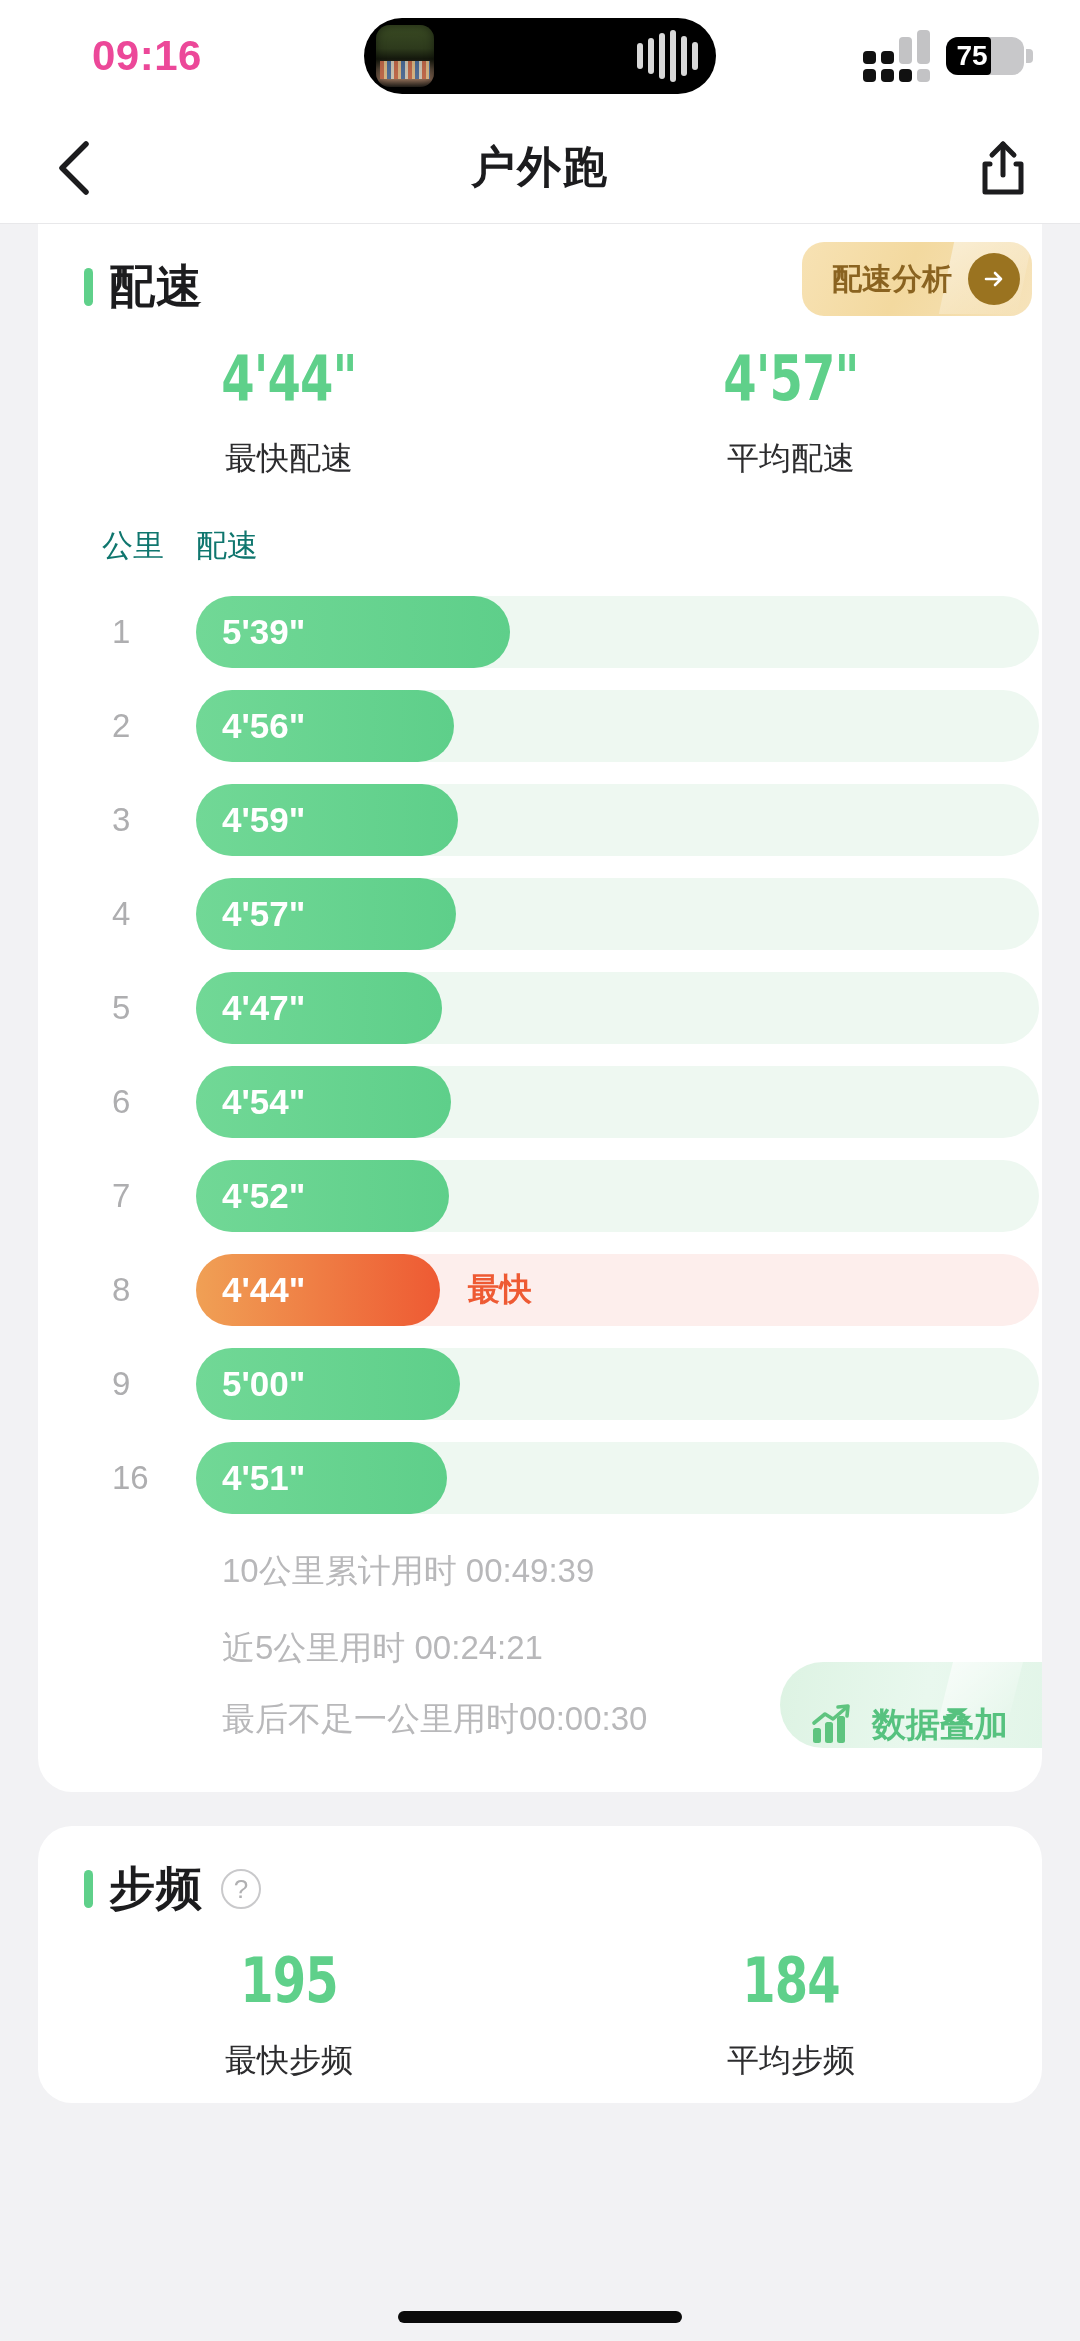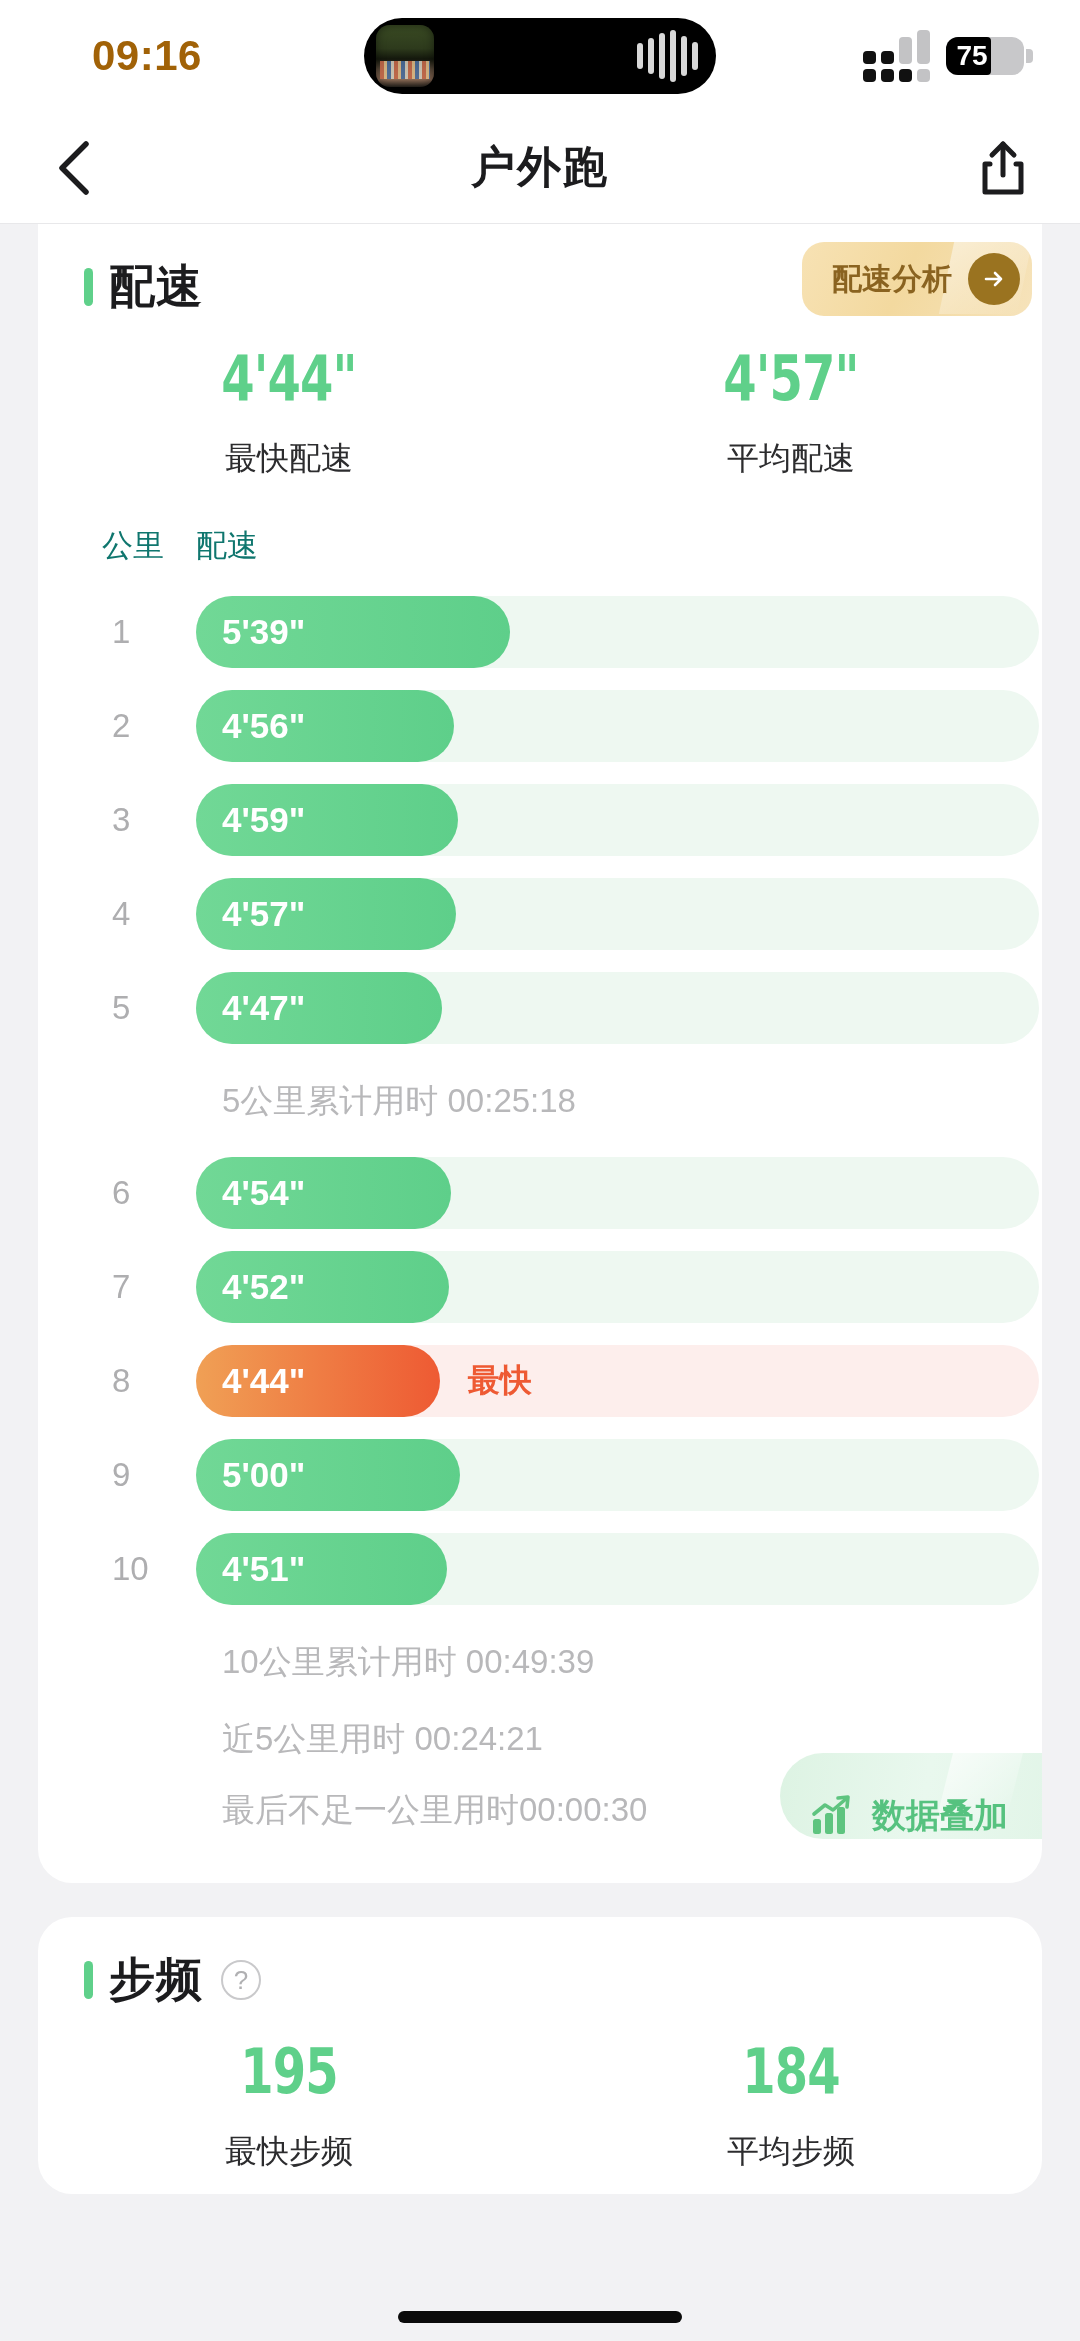--- a/index.html
+++ b/index.html
@@ -11,21 +11,21 @@
   }
   .screen { position: relative; width: 1080px; height: 2341px; background: #f2f2f4; }
 
   
   .statusbar {
     position: relative; height: 112px; background: #ffffff;
     display: flex; align-items: center;
   }
   .sb-time {
     position: absolute; left: 92px; top: 50%; transform: translateY(-50%);
-    font-size: 42px; font-weight: 600; color: #a16207; letter-spacing: 0.5px;
+    font-size: 42px; font-weight: 600; color: #ec4899; letter-spacing: 0.5px;
   }
   .dynamic-island {
     position: absolute; left: 50%; transform: translateX(-50%); top: 18px;
     width: 352px; height: 76px; border-radius: 38px; background: #000;
     display: flex; align-items: center; justify-content: space-between;
     padding: 0 18px 0 12px;
   }
   .di-thumb {
     width: 58px; height: 62px; border-radius: 14px;
     background:
@@ -323,21 +323,20 @@
             </div>
           </div>
           <div class="row">
             <div class="row-idx">5</div>
             <div class="track">
               <div class="bar" style="width: 29.2%;">
                 <span class="bar-lbl">4'47"</span>
               </div>
             </div>
           </div>
-          <div class="note">5公里累计用时 00:25:18</div>
           <div class="row">
             <div class="row-idx">6</div>
             <div class="track">
               <div class="bar" style="width: 30.3%;">
                 <span class="bar-lbl">4'54"</span>
               </div>
             </div>
           </div>
           <div class="row">
             <div class="row-idx">7</div>
@@ -358,21 +357,21 @@
           </div>
           <div class="row">
             <div class="row-idx">9</div>
             <div class="track">
               <div class="bar" style="width: 31.3%;">
                 <span class="bar-lbl">5'00"</span>
               </div>
             </div>
           </div>
           <div class="row">
-            <div class="row-idx">10</div>
+            <div class="row-idx">16</div>
             <div class="track">
               <div class="bar" style="width: 29.8%;">
                 <span class="bar-lbl">4'51"</span>
               </div>
             </div>
           </div>
           <div class="note">10公里累计用时 00:49:39</div>
           <div class="note tight">近5公里用时 00:24:21</div>
           <div class="note tight">最后不足一公里用时00:00:30</div>
         </div>

